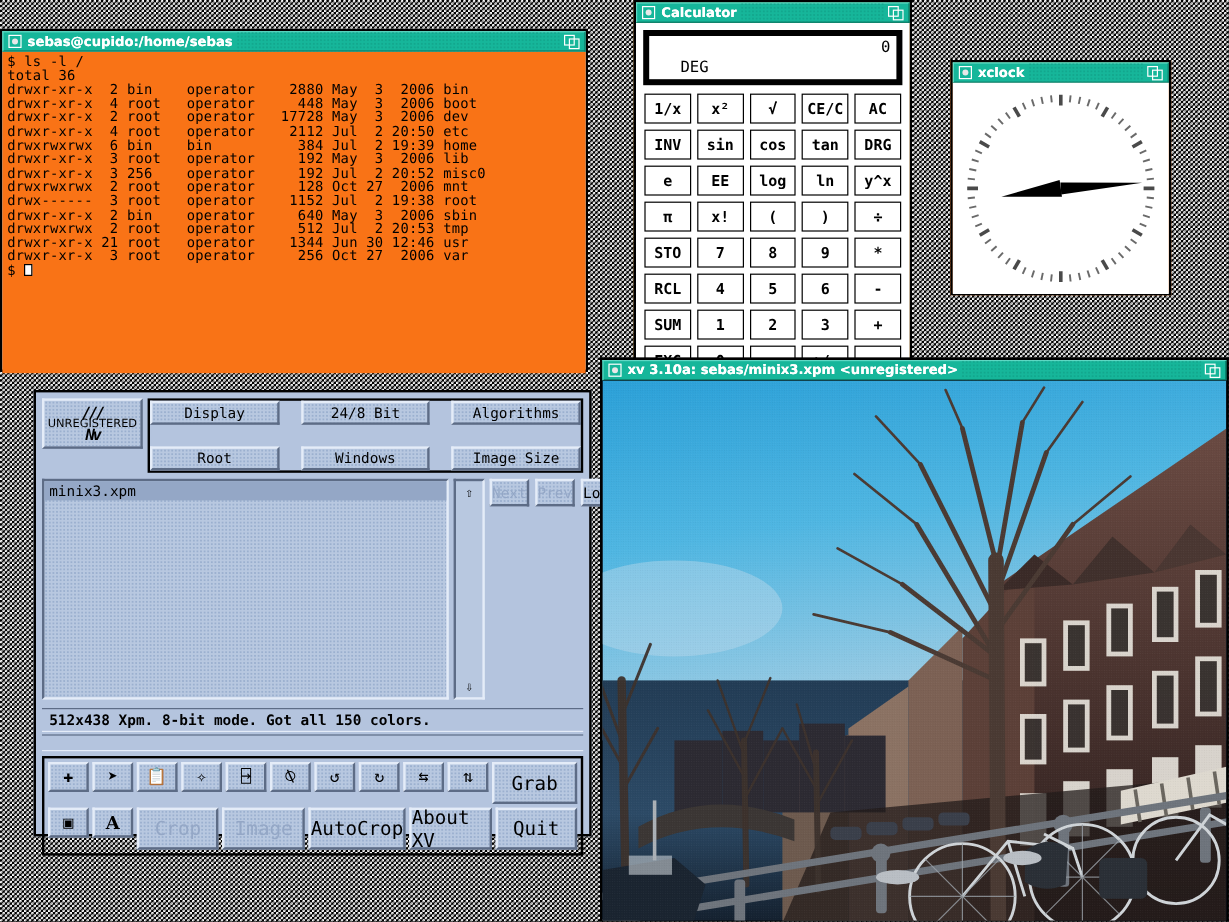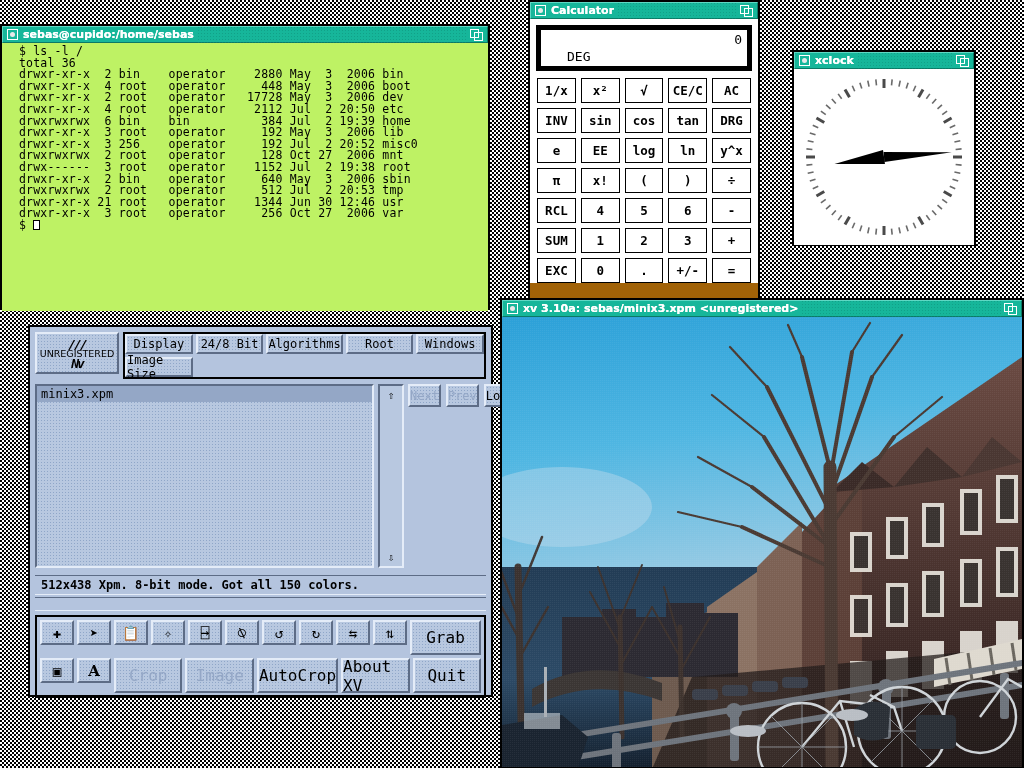--- a/index.html
+++ b/index.html
@@ -40,22 +40,22 @@
   }
   .tb-max::before{content:"";position:absolute;left:0;top:0;width:9px;height:9px;
     border:1px solid #fff;box-sizing:border-box;}
   .tb-max::after{content:"";position:absolute;left:4px;top:3px;width:9px;height:9px;
     border:1px solid #fff;box-sizing:border-box;background:transparent;}
 
   
   #xterm{left:0;top:24px;width:490px;height:286px;
     border:2px solid #000;background:#fff;}
   #xterm .body{
-    background:#bef264;color:#000;font-size:11.5px;line-height:11.6px;
-    padding:3px 0 0 17px;height:265px;overflow:hidden;white-space:pre;
+    background:#f97316;color:#000;font-size:11.5px;line-height:11.6px;
+    padding:3px 0 0 4px;height:265px;overflow:hidden;white-space:pre;
     font-family:"DejaVu Sans Mono","Liberation Mono",monospace;
     letter-spacing:0.2px;
   }
   .cursorblk{display:inline-block;width:7px;height:10px;
     border:1px solid #000;box-sizing:border-box;vertical-align:-1px;background:#fff;}
 
   
   #calc{left:528px;top:0px;width:232px;height:304px;background:#a16207;
     border-left:2px solid #000;border-right:2px solid #000;border-top:2px solid #000;}
   #calc .calcbody{background:#fff;padding:4px 4px 0 4px;}
@@ -90,22 +90,22 @@
   }
   .xvbtn.dis{color:#94a7c6;}
   .toprow{display:flex;gap:4px;padding:5px 5px 0 5px;}
   .logobtn{width:84px;height:42px;flex:0 0 84px;position:relative;}
   .logotxt{font-size:9.5px;font-family:"DejaVu Sans","Liberation Sans",sans-serif;
     letter-spacing:0px;color:#000;position:absolute;top:14px;left:0;right:0;text-align:center;}
   .logomark{position:absolute;top:3px;left:0;right:0;text-align:center;
     font-size:13px;font-weight:bold;color:#000;font-style:italic;letter-spacing:-2px;}
   .logomark2{position:absolute;bottom:1px;left:0;right:0;text-align:center;
     font-size:13px;font-weight:bold;color:#000;font-style:italic;letter-spacing:-2px;}
-  .grid2x3{flex:1 1 auto;display:grid;grid-template-columns:1fr 1fr 1fr 1fr 1fr;
-    grid-template-rows:20px 20px;gap:3px;
+  .grid2x3{flex:1 1 auto;display:grid;grid-template-columns:1fr 1fr 1fr;
+    grid-template-rows:20px 20px;gap:18px;
     border:2px solid #000;box-sizing:border-box;padding:0;}
   .listarea{display:flex;gap:4px;padding:5px;}
   .listbox{flex:1 1 auto;height:180px;position:relative;
     border-top:2px solid #5d6c86;border-left:2px solid #5d6c86;
     border-right:2px solid #e4ecf8;border-bottom:2px solid #e4ecf8;
     background:#b8c8e0;background-image:radial-gradient(#8fa6c8 0.5px,transparent 0.6px);
     background-size:3px 3px;}
   .listitem{background:#94a7c6;font-size:12px;padding:1px 4px;color:#000;
     font-family:"DejaVu Sans Mono","Liberation Mono",monospace;}
   .sbar{width:22px;flex:0 0 22px;height:180px;display:flex;flex-direction:column;
@@ -200,20 +200,27 @@
           <div class="key">log</div>
           <div class="key">ln</div>
           <div class="key">y^x</div>
         </div>
         <div class="keyrow">
           <div class="key">π</div>
           <div class="key">x!</div>
           <div class="key">(</div>
           <div class="key">)</div>
           <div class="key">÷</div>
+        </div>
+        <div class="keyrow">
+          <div class="key">STO</div>
+          <div class="key">7</div>
+          <div class="key">8</div>
+          <div class="key">9</div>
+          <div class="key">*</div>
         </div>
         <div class="keyrow">
           <div class="key">RCL</div>
           <div class="key">4</div>
           <div class="key">5</div>
           <div class="key">6</div>
           <div class="key">-</div>
         </div>
         <div class="keyrow">
           <div class="key">SUM</div>

